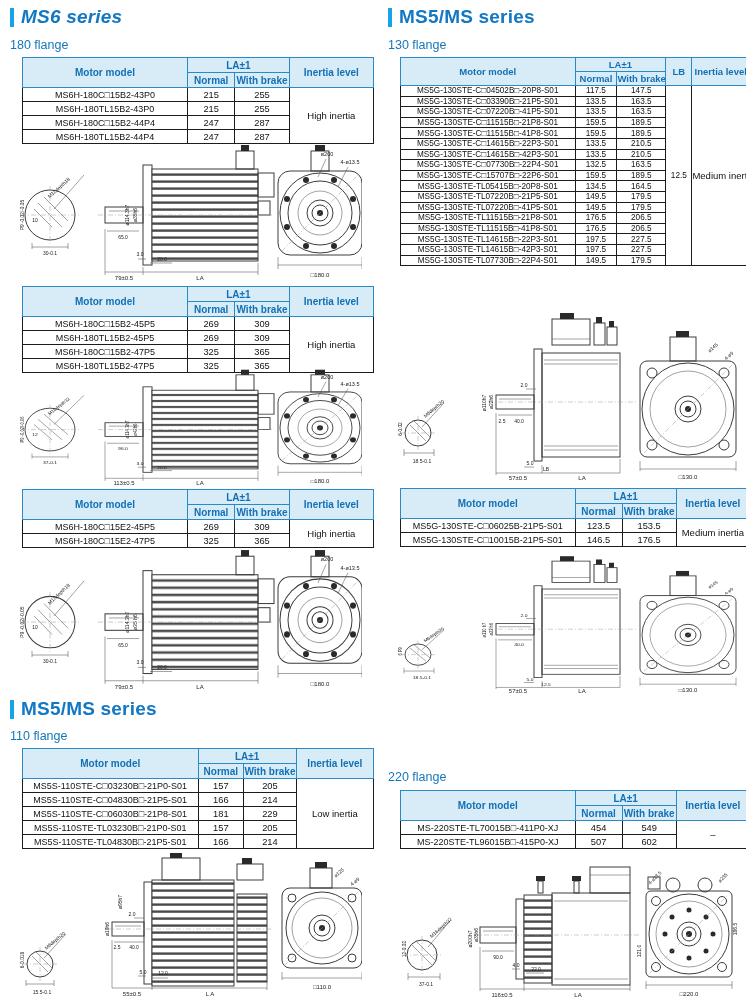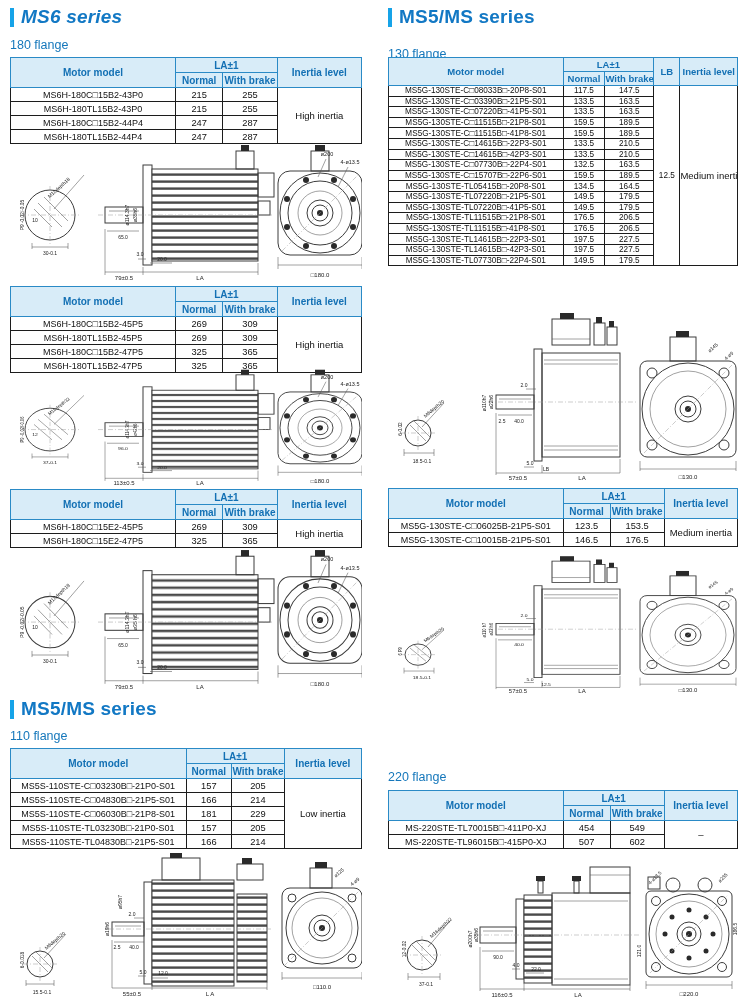--- a/index.html
+++ b/index.html
@@ -7,21 +7,21 @@
     width:746px;height:1000px;background:#fff;position:relative;overflow:hidden;
     font-family:"Liberation Sans","DejaVu Sans",sans-serif;color:#111;
   }
   .col{position:absolute;top:0;}
   #colL{left:10px;width:352px;height:1000px;}
   #colR{left:388px;width:350px;height:1000px;}
   .sec{position:absolute;left:0;display:flex;align-items:center;gap:7px;}
   .sec .bar{width:4px;height:19px;background:#16a3e8;}
   .sec .t{font-size:19px;font-weight:bold;color:#1278c4;letter-spacing:0.2px;}
   .flange{position:absolute;left:0;font-size:12.5px;color:#1577bb;text-align:right;}
-  table.spec{position:absolute;left:0;border-collapse:collapse;table-layout:fixed;width:100%;}
+  table.spec{position:absolute;left:12px;border-collapse:collapse;table-layout:fixed;width:100%;}
   .spec th,.spec td{border:1px solid #1c1c1c;text-align:center;overflow:hidden;white-space:nowrap;}
   .spec thead th{background:#d8ecf8;color:#1370b4;font-weight:bold;font-size:10px;
     padding:1.5px 0;border-color:#2a8ac6;}
   .spec td{font-size:9.3px;height:12px;padding:0.5px 0;font-weight:normal;}
   .spec td.model{font-size:9px;}
   .spec td.inertia{font-size:9.5px;}
   table.dense thead th{font-size:9.5px;padding:1px 0;}
   table.dense td{font-size:8.2px;height:9.6px;padding:0;}
   table.dense td.model{font-size:8.2px;}
   .dwg{position:absolute;left:0;}
@@ -453,21 +453,21 @@
     <text font-size="5" transform="rotate(-40 346 31)" x="346" y="31">4-ø9</text>
     <text font-size="6" x="312" y="137">□110.0</text>
   </svg>
 </div>
 
 <div class="col" id="colR">
   <div class="sec" style="top:6px;">
     <span class="bar"></span>
     <span class="t">MS5/MS series</span>
   </div>
-  <div class="flange" style="top:38px;margin-top:9px;">130 flange</div>
+  <div class="flange" style="top:38px;">130 flange</div>
 
   <table class="spec dense" style="top:57px;">
       <colgroup>
         <col style="width: 50%;">
         <col style="width: 12%;">
         <col style="width: 14%;">
         <col style="width: 7.5%;">
         <col style="width: 16.5%;">
       </colgroup>
       <thead>
@@ -477,21 +477,21 @@
           <th rowspan="2">LB</th>
           <th rowspan="2">Inertia level</th>
         </tr>
         <tr>
           <th>Normal</th>
           <th>With brake</th>
         </tr>
       </thead>
       <tbody>
         <tr>
-          <td class="model">MS5G-130STE-C□08033B□-20P8-S01</td>
+          <td class="model">MS5G-130STE-C□04502B□-20P8-S01</td>
           <td>117.5</td>
           <td>147.5</td>
           <td rowspan="17">12.5</td>
           <td class="inertia" rowspan="17">Medium inertia</td>
         </tr>
         <tr>
           <td class="model">MS5G-130STE-C□03390B□-21P5-S01</td>
           <td>133.5</td>
           <td>163.5</td>
         </tr>

